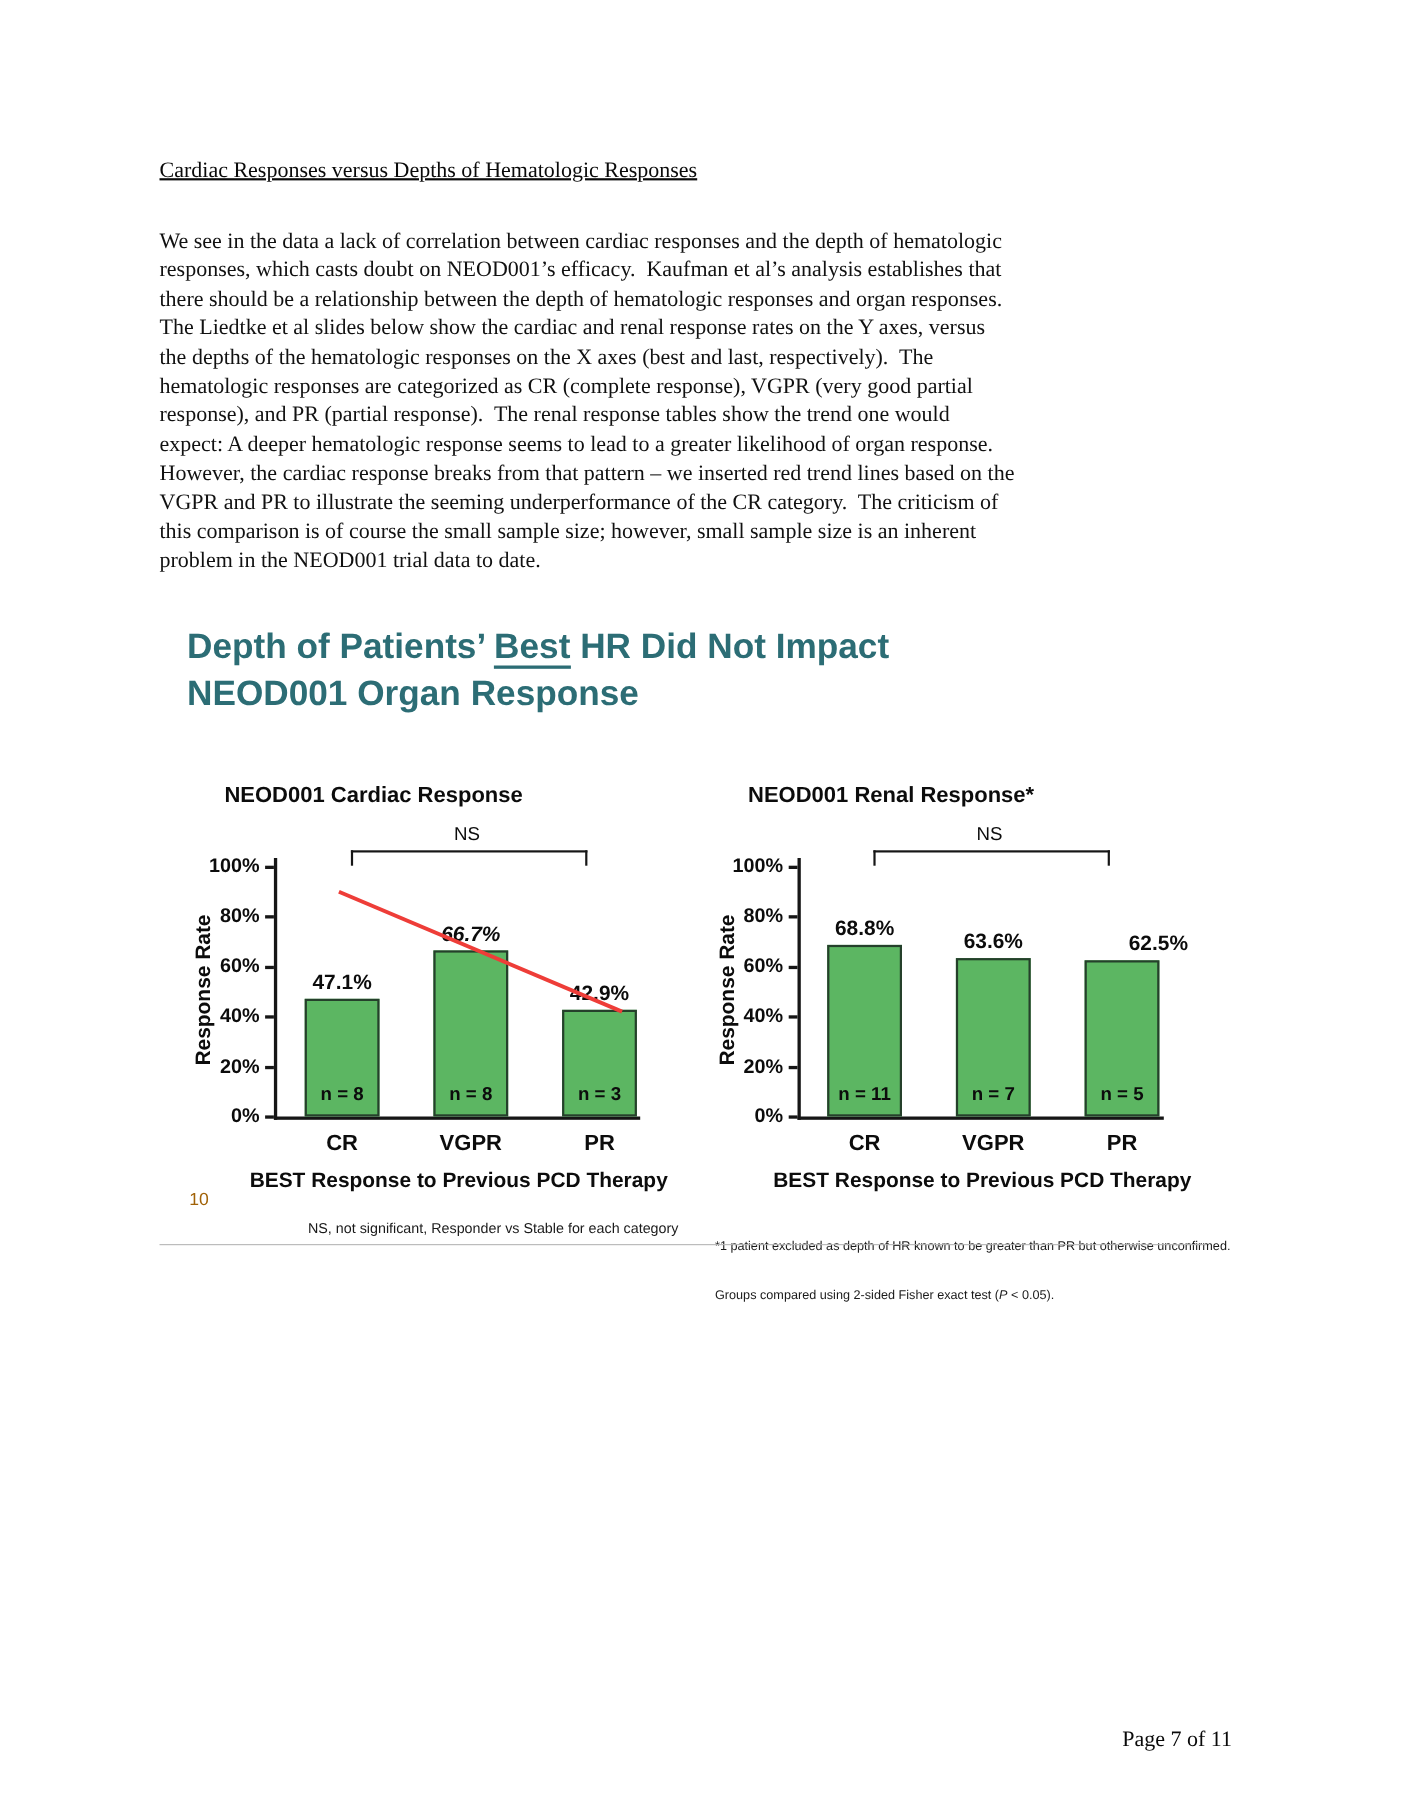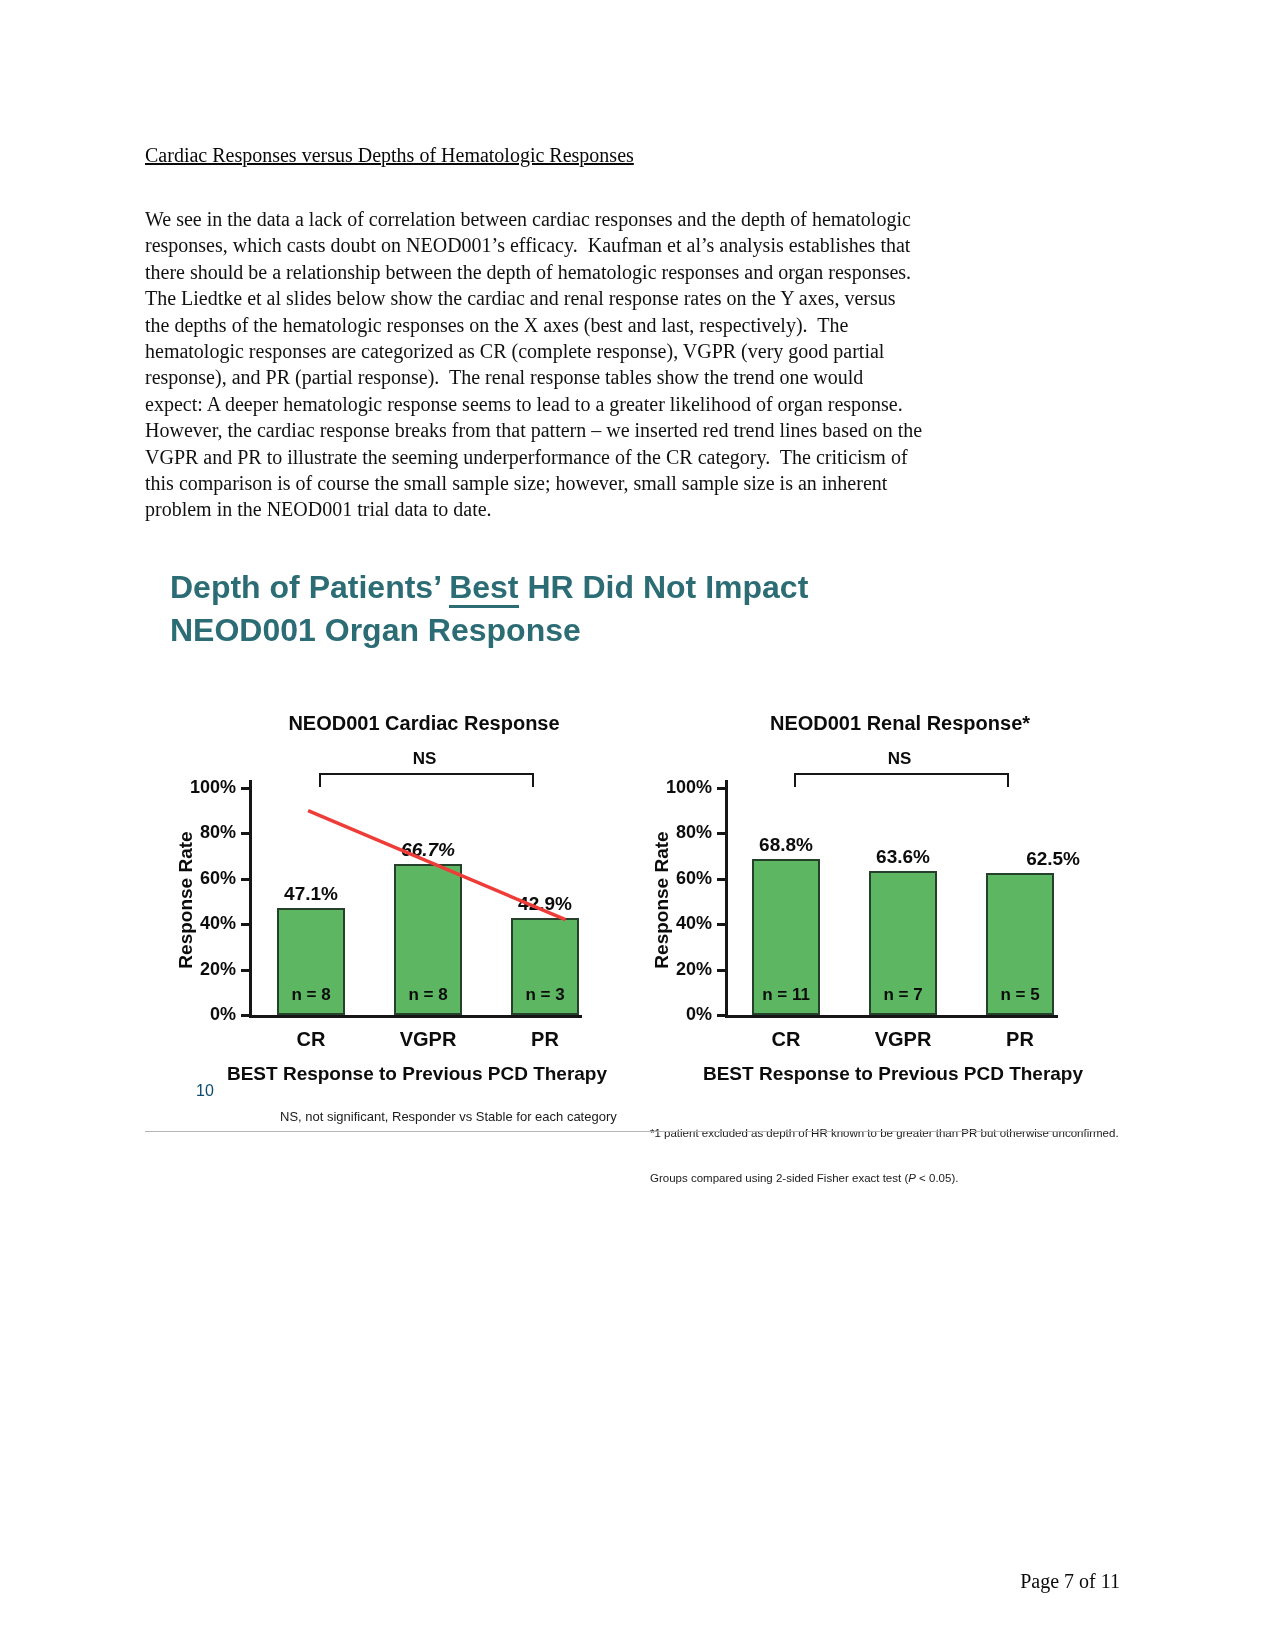--- a/index.html
+++ b/index.html
@@ -11,22 +11,22 @@
   .serif { font-family:"Liberation Serif", serif; }
   .sans  { font-family:"Liberation Sans", sans-serif; }
   #doc-heading {
     left:145px; top:144px; font-size:20px; text-decoration:underline;
     white-space:pre; color:#0a0a0a;
   }
   #paragraph { left:145px; top:206px; width:960px; font-size:20px; line-height:26.4px; }
   #paragraph .pline { white-space:pre; }
   #slide-title { left:170px; top:566px; font-weight:bold; font-size:32px; line-height:43px; }
   #slide-title .t-underline { border-bottom:3px solid currentColor; }
-  .chart-title { font-weight:bold; font-size:20px; text-align:center; color:#0c0c0c; }
-  .ns-label { font-weight:bold; font-size:17px; text-align:center; color:#0c0c0c; }
+  .chart-title { font-weight:bold; font-size:20px; text-align:left; color:#0c0c0c; }
+  .ns-label { font-weight:normal; font-size:17px; text-align:center; color:#0c0c0c; }
   .ns-bracket { border-top:2px solid #161616; border-left:2px solid #161616; border-right:2px solid #161616; }
   .ytick-label { font-weight:bold; font-size:18px; text-align:right; color:#0c0c0c; }
   .tickmark { background:#161616; }
   .axis { background:#161616; }
   .bar { box-sizing:border-box; border:2px solid #25402b; }
   .bar-value { font-weight:bold; font-size:19px; text-align:center; color:#0c0c0c; }
   .bar-n { font-weight:bold; font-size:17px; text-align:center; color:#0c0c0c; }
   .cat-label { font-weight:bold; font-size:20px; text-align:center; color:#0c0c0c; }
   .x-label { font-weight:bold; font-size:19px; text-align:center; color:#0c0c0c; }
   .y-label { font-weight:bold; font-size:19px; text-align:center; color:#0c0c0c; }
@@ -126,21 +126,21 @@
       <div class="abs bar-value" style="left: 960px; top: 848.125px; width: 120px; text-align: right;">62.5%</div>
       <div class="abs bar-n" style="left: 965px; top: 985px; width: 110px;">n = 5</div>
       <div class="abs cat-label" style="left: 960px; top: 1028px; width: 120px;">PR</div>
       <div class="abs x-label" style="left: 673px; top: 1063px; width: 440px;">BEST Response to Previous PCD Therapy</div>
     </div>
 
   <svg id="trend-overlay" class="abs" width="1275" height="1650" viewBox="0 0 1275 1650">
       <line x1="308.1" y1="810.7" x2="565.5" y2="919.66" stroke="#ee3d38" stroke-width="3.5"></line>
     </svg>
 
-  <div id="slide-page-number" class="abs sans" style="color: #0c4a6e; margin-left: 24px;">10</div>
+  <div id="slide-page-number" class="abs sans" style="color: #a16207;">10</div>
 
   <div id="left-footnote" class="abs sans">NS, not significant, Responder vs Stable for each category</div>
 
   <div id="right-footnote" class="abs sans">
     <div>*1 patient excluded as depth of HR known to be greater than PR but otherwise unconfirmed.</div>
     <div><span>Groups compared using 2-sided Fisher exact test (</span><i>P</i><span> &lt; 0.05).</span></div>
   </div>
 
   <div id="slide-divider" class="abs"></div>
 

